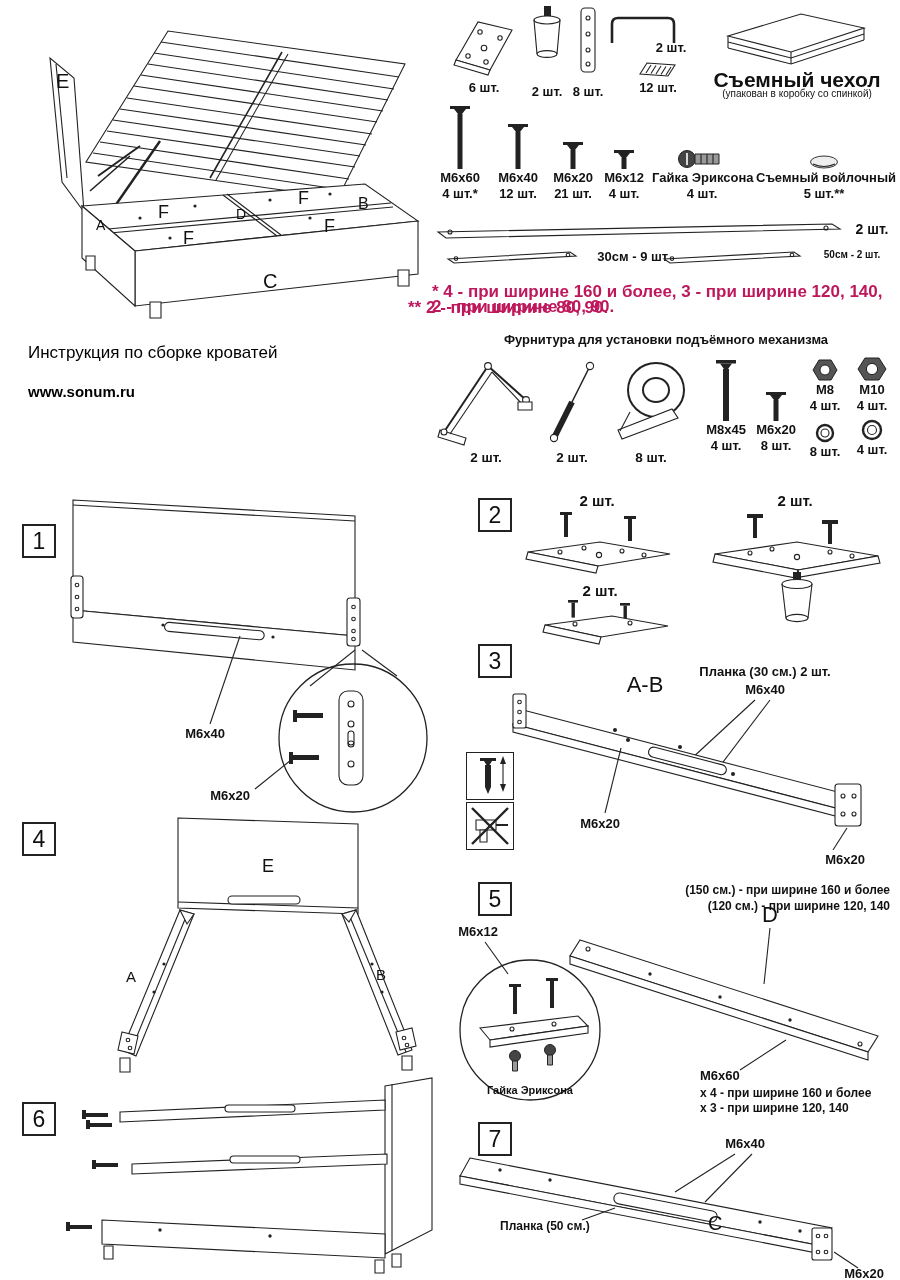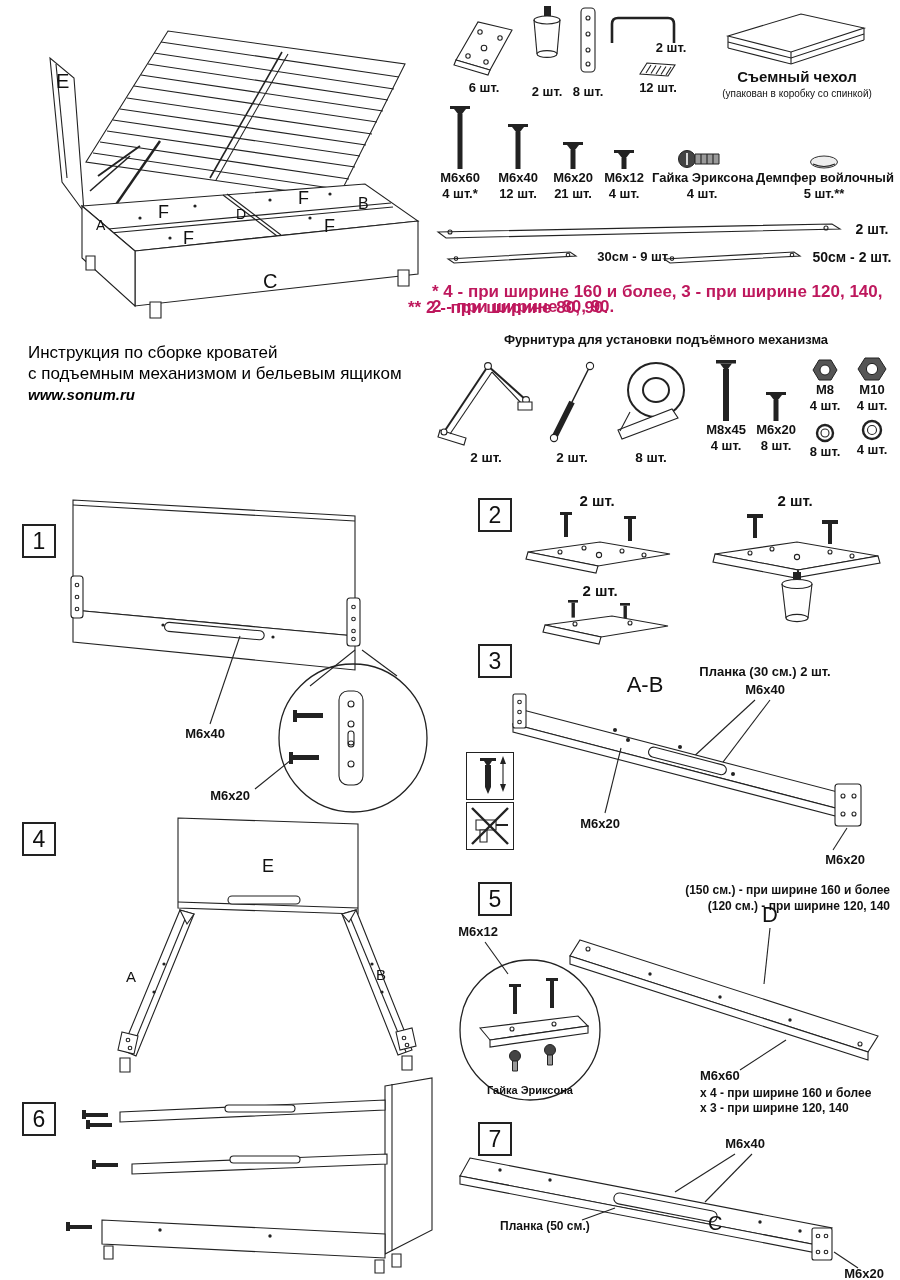--- a/index.html
+++ b/index.html
@@ -15,21 +15,21 @@
   .t { fill:#111; font-family:"Liberation Sans", sans-serif; }
   .b { font-weight:bold; }.s11{font-size:11px}.s12{font-size:12px}.s13{font-size:13px}
   .s14{font-size:14px}.s15{font-size:15px}.s16{font-size:16px}.s18{font-size:18px}
   .s20{font-size:20px}.s22{font-size:22px}
   .mid{text-anchor:middle}.end{text-anchor:end}
   .ctxt { position:absolute; text-align:center; font-weight:bold; font-size:13px; color:#111; }
   .stepnum { position:absolute; width:34px; height:34px; border:2px solid #222; display:flex;
              align-items:center; justify-content:center; font-size:23px; color:#111; background:#fff; }
   .titleblock { position:absolute; left:28px; top:342px; width:410px; text-align:left; color:#000; }
   .titleblock .tl { font-size:17px; line-height:21px; }
-  .titleblock .url { font-size:15px; font-weight:bold; margin-top:2px;font-style:italic; }
+  .titleblock .url { font-size:15px; font-weight:bold; margin-top:20px; }
   .iconbox { position:absolute; width:48px; height:48px; border:1.5px solid #222; background:#fff;
              display:flex; align-items:center; justify-content:center; }
   .pcol { position:absolute; text-align:center; }
   .pcol .ih { display:flex; align-items:flex-end; justify-content:center; }
   .pcol .nm, .pcol .qt { font-size:13px; font-weight:bold; line-height:16px; white-space:nowrap; }
   .note { font-size:17px; font-weight:bold; line-height:15px; color:#be185d; }
 </style>
 </head>
 <body>
 
@@ -85,21 +85,20 @@
     <text class="t s18" x="163" y="238">F</text>
     <text class="t s18" x="304" y="226">F</text>
     <text class="t s14" x="76" y="224">А</text>
     <text class="t s14" x="216" y="213">D</text>
     <text class="t s16" x="338" y="203">В</text>
     <text class="t s20" x="243" y="282">С</text>
   </svg>
 
   <div class="titleblock">
     <div class="tl">Инструкция по сборке кроватей</div>
-    <div class="tl">с подъемным механизмом и бельевым ящиком</div>
     <div class="url">www.sonum.ru</div>
   </div>
 
   <svg class="abs" style="left:452px;top:12px" width="64" height="66" viewBox="0 0 64 66">
     <polygon class="lnw" points="4,48 26,10 60,18 38,58"></polygon>
     <polygon class="lnw" points="4,48 38,58 36,63 2,53"></polygon>
     <circle class="ln" cx="16" cy="44" r="2.2"></circle>
       <circle class="ln" cx="28" cy="20" r="2.2"></circle>
     <circle class="ln" cx="48" cy="26" r="2.2"></circle>
       <circle class="ln" cx="34" cy="50" r="2.2"></circle>
@@ -141,21 +140,21 @@
   <div class="ctxt" style="left:628px;top:80px;width:60px">12 шт.</div>
 
   <svg class="abs" style="left:716px;top:8px" width="160" height="58" viewBox="0 0 160 58">
     <polygon class="lnw" points="12,28 85,6 148,20 75,44"></polygon>
     <polyline class="ln" points="12,34 75,50 148,26"></polyline>
     <polyline class="ln" points="12,40 75,56 148,32"></polyline>
     <line class="ln" x1="12" y1="28" x2="12" y2="40"></line>
     <line class="ln" x1="148" y1="20" x2="148" y2="32"></line>
     <line class="ln" x1="75" y1="44" x2="75" y2="56"></line>
   </svg>
-  <div class="ctxt" style="left:712px;top:68px;width:170px;font-size:15px">Съемный чехол</div>
+  <div class="ctxt" style="left:712px;top:68px;width:170px;font-size:21px">Съемный чехол</div>
   <div class="ctxt" style="left:704px;top:88px;width:186px;font-size:10px;font-weight:normal">(упакован в коробку со спинкой)</div>
 
   <div class="pcol" style="left:432px;top:104px;width:56px">
     <div class="ih" style="height:66px">
       <svg width="22" height="64" viewBox="0 0 22 64">
         <rect class="dk" x="1" y="0" width="20" height="3"></rect>
         <polygon class="dk" points="5,3 17,3 13,8 9,8"></polygon>
         <rect class="dk" x="8.5" y="8" width="5" height="55"></rect>
       </svg>
     </div>
@@ -209,21 +208,21 @@
     <div class="nm">Гайка Эриксона</div>
     <div class="qt">4 шт.</div>
   </div>
   <div class="pcol" style="left:756px;top:104px;width:136px">
     <div class="ih" style="height:66px">
       <svg width="32" height="16" viewBox="0 0 32 16">
         <ellipse cx="16" cy="8" rx="13.5" ry="6" style="fill:#eee;stroke:#333"></ellipse>
         <path class="ln" d="M5,10 Q16,15 27,10"></path>
       </svg>
     </div>
-    <div class="nm">Демпфер войлочный</div>
+    <div class="nm">Съемный войлочный</div>
     <div class="qt">5 шт.**</div>
   </div>
 
   <svg class="abs" style="left:436px;top:222px" width="408" height="18" viewBox="0 0 408 18">
     <polygon class="lnw" points="2,10 396,2 404,7 10,16"></polygon>
     <circle class="ln" cx="14" cy="10" r="2"></circle>
       <circle class="ln" cx="390" cy="6" r="2"></circle>
   </svg>
   <div class="ctxt" style="left:848px;top:221px;width:48px;font-size:14px">2 шт.</div>
 
@@ -232,21 +231,21 @@
     <circle class="ln" cx="10" cy="8.6" r="1.8"></circle>
       <circle class="ln" cx="122" cy="5" r="1.8"></circle>
   </svg>
   <div class="ctxt" style="left:584px;top:249px;width:100px">30см - 9 шт.</div>
 
   <svg class="abs" style="left:662px;top:250px" width="140" height="15" viewBox="0 0 140 15">
     <polygon class="lnw" points="2,9 132,2 138,6 8,13"></polygon>
     <circle class="ln" cx="10" cy="8.6" r="1.8"></circle>
       <circle class="ln" cx="130" cy="5" r="1.8"></circle>
   </svg>
-  <div class="ctxt" style="left:806px;top:249px;width:92px;font-size:14px">50см - 2 шт.</div>
+  <div class="ctxt" style="left:806px;top:249px;width:92px;font-size:10px">50см - 2 шт.</div>
 
   <div class="abs note" style="left:432px;top:284px;width:464px">* 4 - при ширине 160 и более, 3 - при ширине 120, 140, 2 - при ширине 80, 90.</div>
   <div class="abs note" style="left:408px;top:300px;width:464px">** 2 - при ширине 80, 90.</div>
 
   <div class="ctxt" style="left:438px;top:332px;width:456px;font-size:13px">Фурнитура для установки подъёмного механизма</div>
 
   <svg class="abs" style="left:436px;top:352px" width="100" height="94" viewBox="0 0 100 94">
     <polygon class="lnw" points="4,78 30,86 28,93 2,85"></polygon>
     <line class="ln" style="stroke-width:2" x1="8" y1="80" x2="52" y2="14"></line>
     <line class="ln" x1="14" y1="82" x2="56" y2="20"></line>

